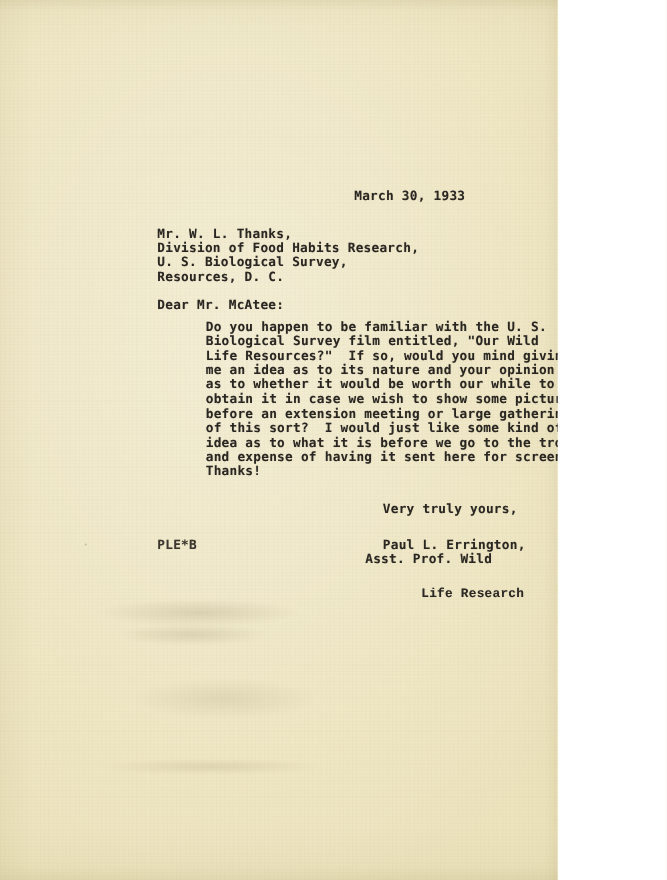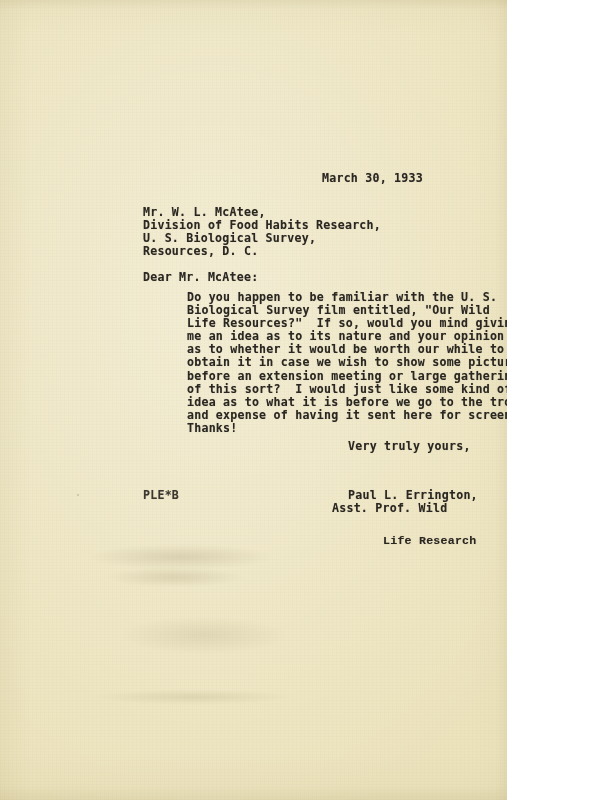--- a/index.html
+++ b/index.html
@@ -124,21 +124,21 @@
   
   .ink-light { color: #3b372f; }
 
   #date        { left: 322px; top: 172px; }
   #addr-1      { left: 143px; top: 206px; }
   #addr-2      { left: 143px; top: 219px; }
   #addr-3      { left: 143px; top: 232px; }
   #addr-4      { left: 143px; top: 245px; }
   #salutation  { left: 143px; top: 271px; text-align: center; }
   #body        { left: 143px; top: 291px; margin-left: 44px; }
-  #closing     { left: 348px; top: 440px; }
+  #closing     { left: 348px; top: 456px; }
   #initials    { left: 143px; top: 489px; }
   #sig-1       { left: 348px; top: 489px; }
   #sig-2       { left: 332px; top: 502px; }
   #sig-3       { left: 383px; top: 534px; font-family: Liberation Mono, monospace; }
 </style>
 </head>
 <body>
 
 <div id="page">
 
@@ -148,21 +148,21 @@
 
   <div class="speck" style="left:541px; top:315px; width:2px; height:3px;"></div>
   <div class="speck" style="left:573px; top:348px; width:2px; height:2px;"></div>
   <div class="speck" style="left:562px; top:734px; width:2px; height:2px;"></div>
   <div class="speck" style="left:77px; top:494px; width:2px; height:2px; background:rgba(120,100,60,0.30);"></div>
 
   <div id="typed">
 
     <div class="tline" id="date">March 30, 1933</div>
 
-    <div class="tline" id="addr-1">Mr. W. L. McAtee,</div>
+    <div class="tline" id="addr-1">Mr. W. L. Thanks,</div>
     <div class="tline" id="addr-2">Division of Food Habits Research,</div>
     <div class="tline" id="addr-3">U. S. Biological Survey,</div>
     <div class="tline" id="addr-4">Resources, D. C.</div>
 
     <div class="tline" id="salutation">Dear Mr. McAtee:</div>
 
     <div class="tline" id="body">Do you happen to be familiar with the U. S.
 Biological Survey film entitled, "Our Wild
 Life Resources?"  If so, would you mind giving
 me an idea as to its nature and your opinion

